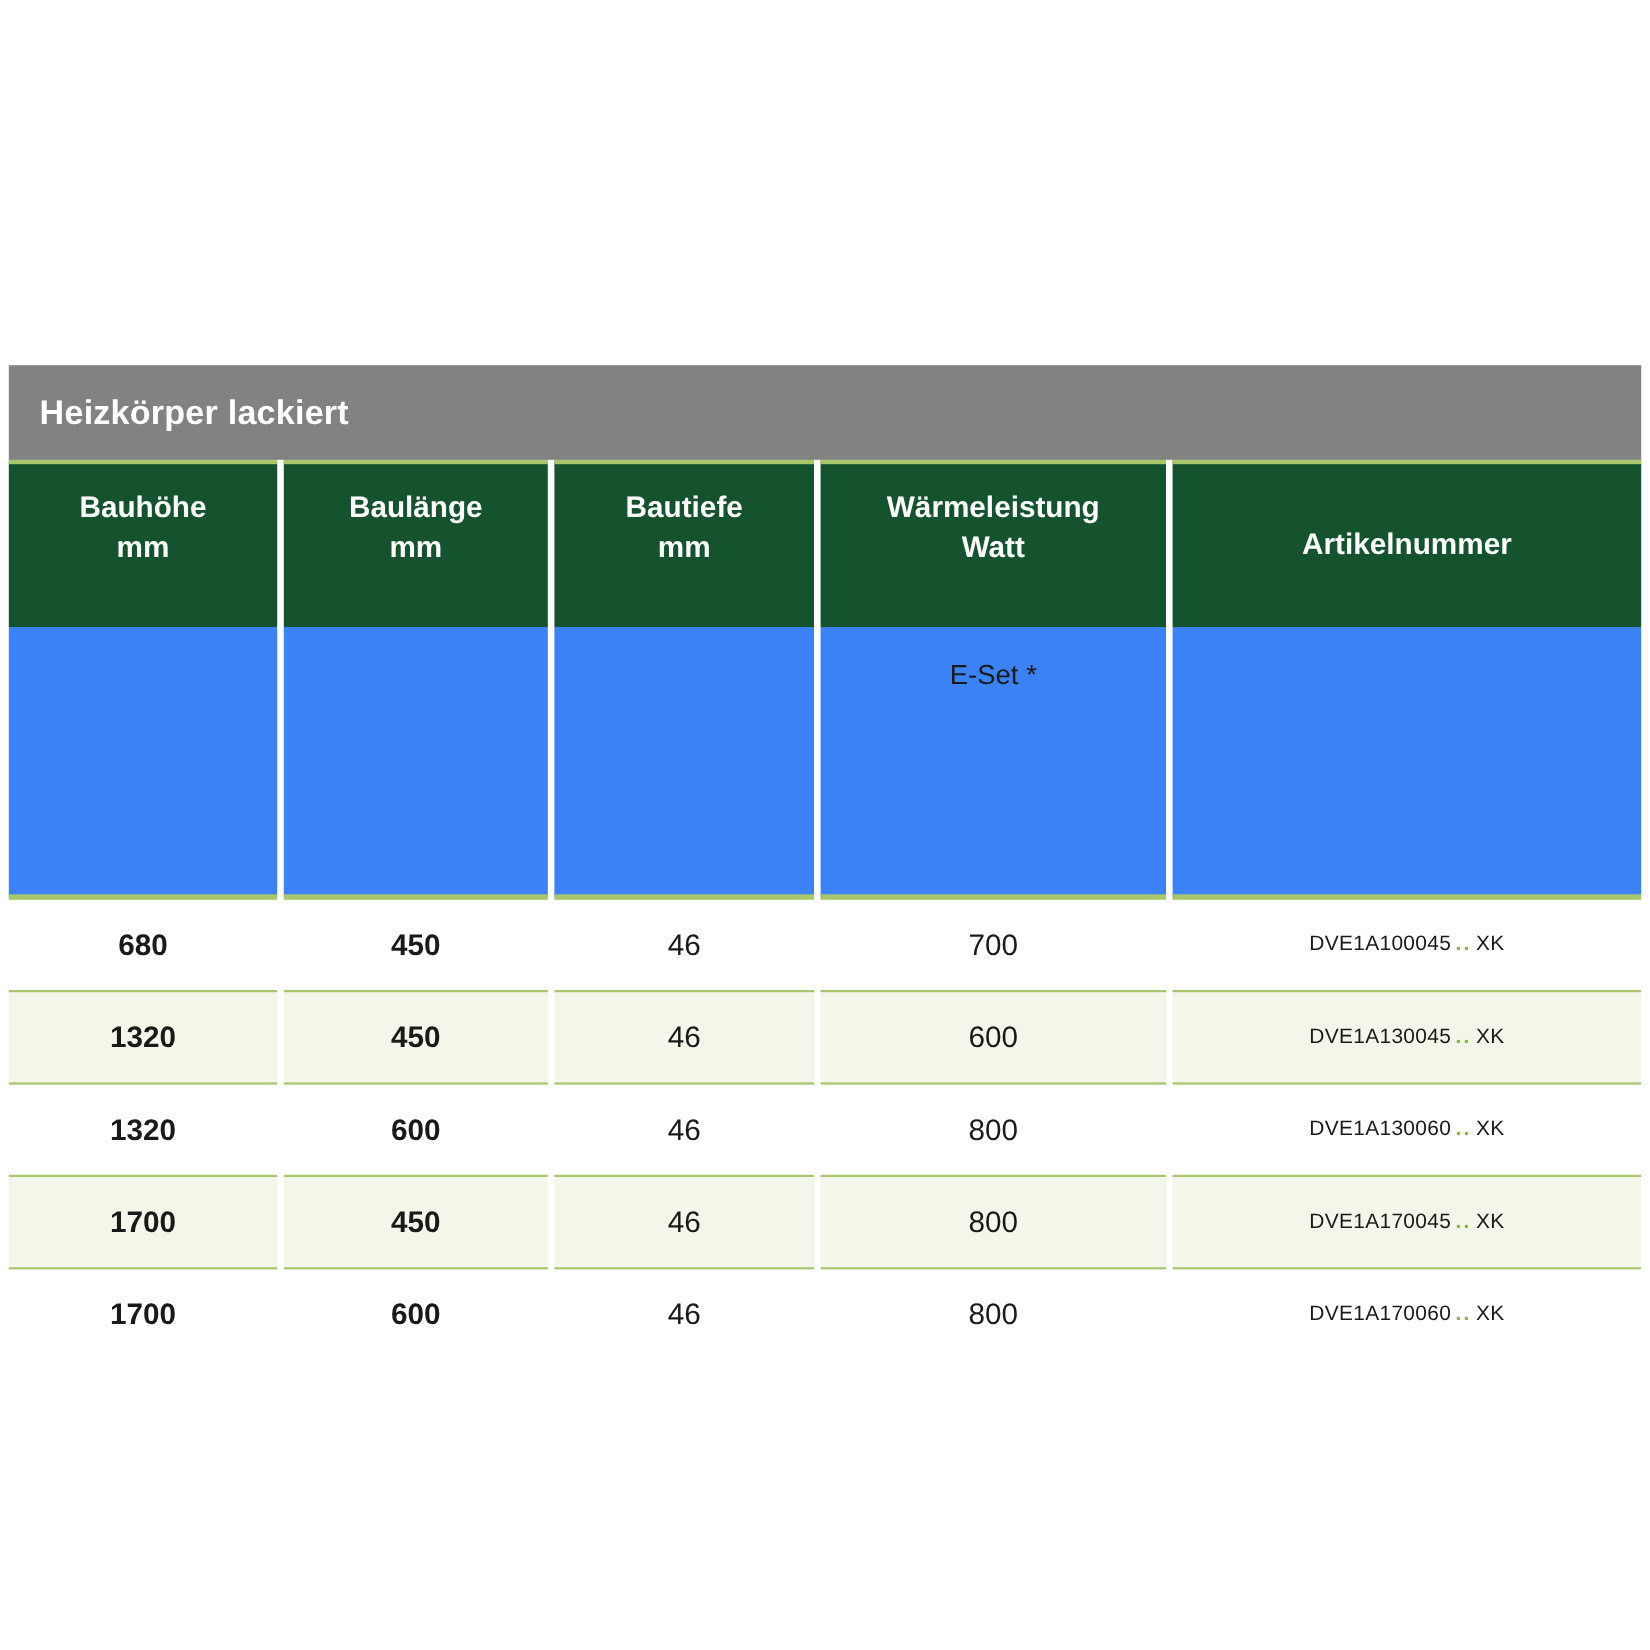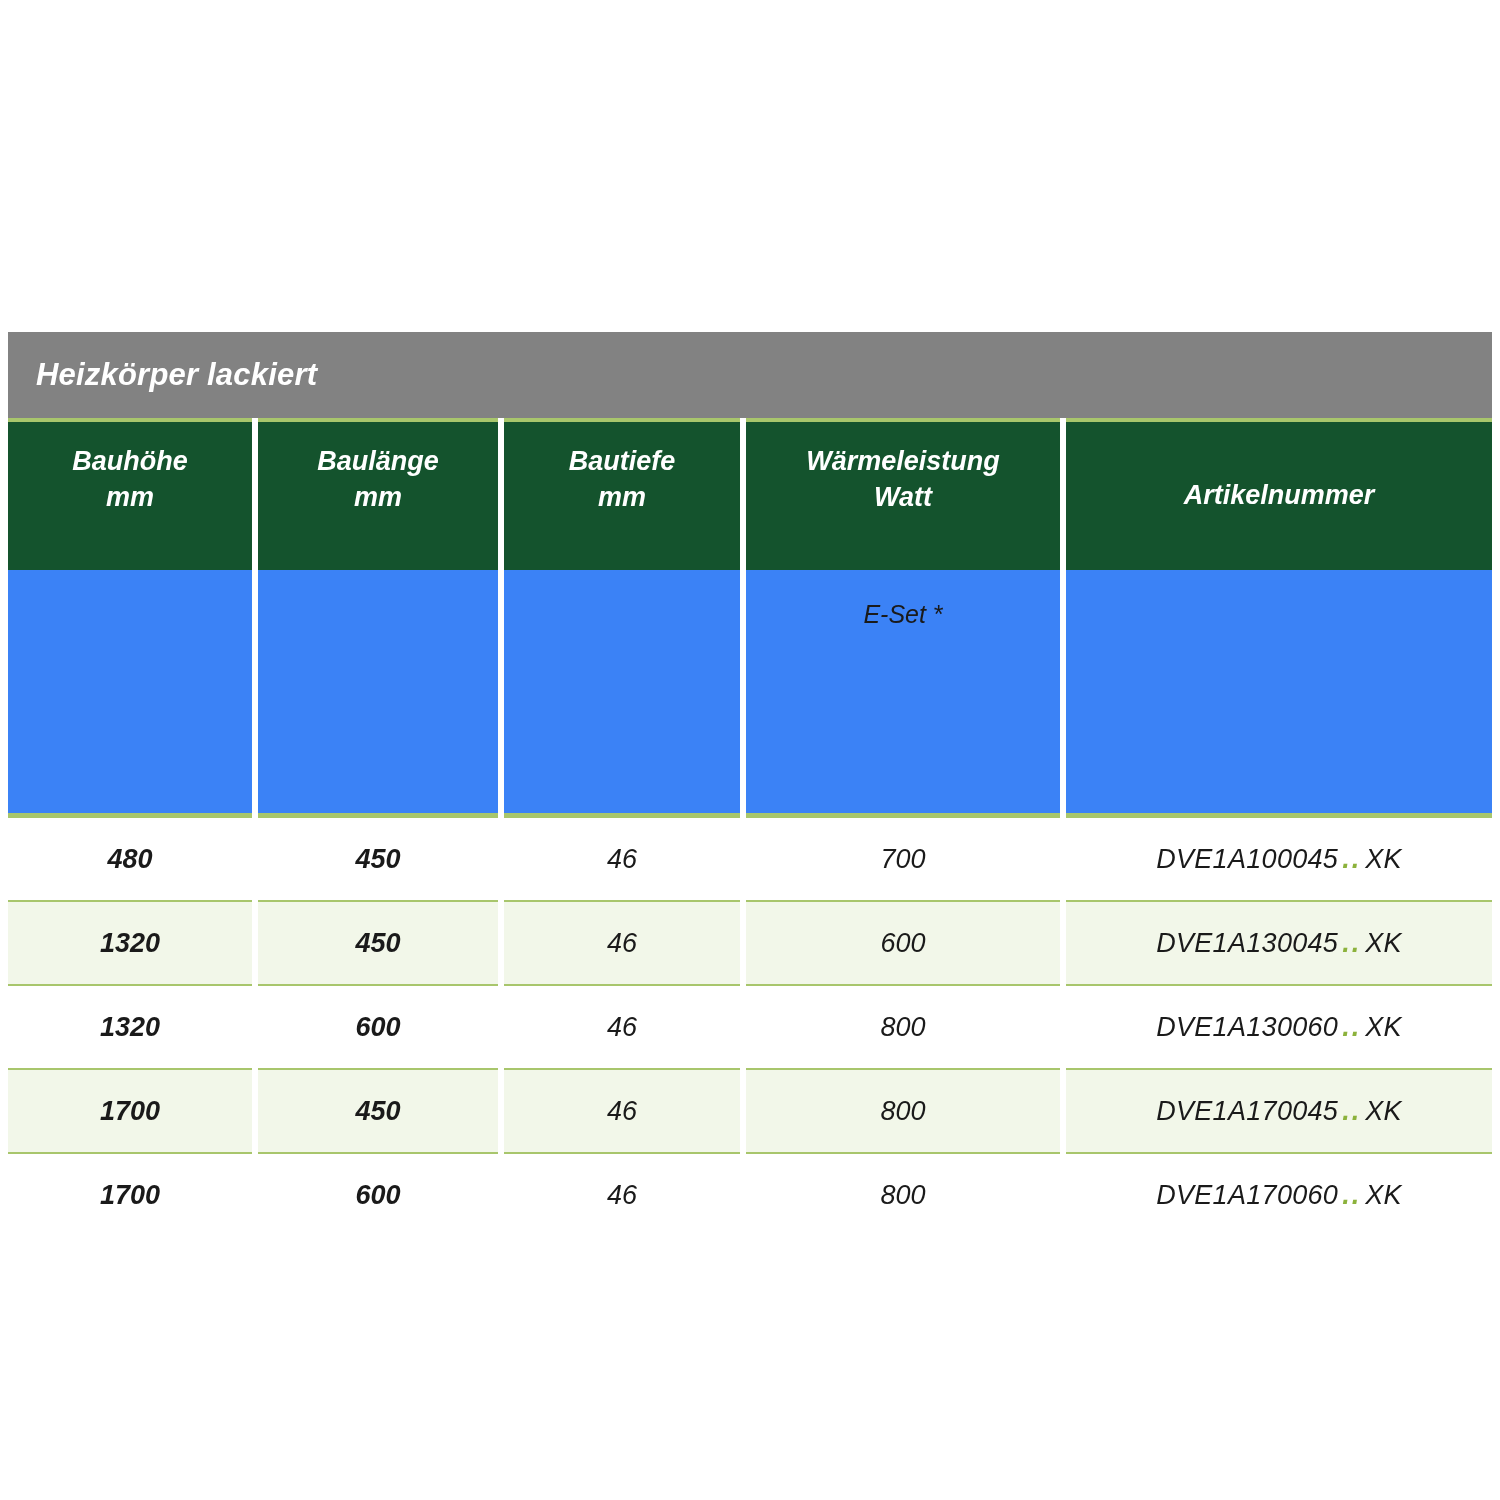--- a/index.html
+++ b/index.html
@@ -19,21 +19,20 @@
     position: absolute;
     left: 8px;
     top: 332px;
     width: 1484px;
   }
 
   table.spec {
     width: 100%;
     border-collapse: collapse;
     table-layout: fixed;
-    font-style: italic;
   }
 
   
   .title-row td {
     background: #828282;
     color: #ffffff;
     font-size: 31px;
     font-weight: bold;
     padding: 14px 0 14px 28px;
     height: 58px;
@@ -86,21 +85,21 @@
     padding: 0 6px;
   }
   tbody tr td:last-child { border-right: none; }
   tbody tr.odd td { background: #ffffff; }
   tbody tr.even td { background: #f2f7e9; }
   tbody tr:last-child td { border-bottom: none; }
 
   td.b { font-weight: bold; }
 
   .artnr {
-    font-size: 27px;
+    font-size: 19px;
     letter-spacing: 0.3px;
     white-space: nowrap;
   }
   .dots {
     color: #8cb23c;
     font-weight: bold;
     letter-spacing: 2px;
     padding: 0 4px;
   }
 
@@ -155,21 +154,21 @@
         <td></td>
         <td></td>
         <td></td>
         <td>E-Set *</td>
         <td></td>
       </tr>
     </thead>
 
     <tbody>
       <tr class="odd">
-        <td class="b">480</td>
+        <td class="b">680</td>
         <td class="b">450</td>
         <td>46</td>
         <td>700</td>
         <td class="artnr"><span>DVE1A100045</span><span class="dots">..</span><span>XK</span></td>
       </tr>
 
       <tr class="even">
         <td class="b">1320</td>
         <td class="b">450</td>
         <td>46</td>

